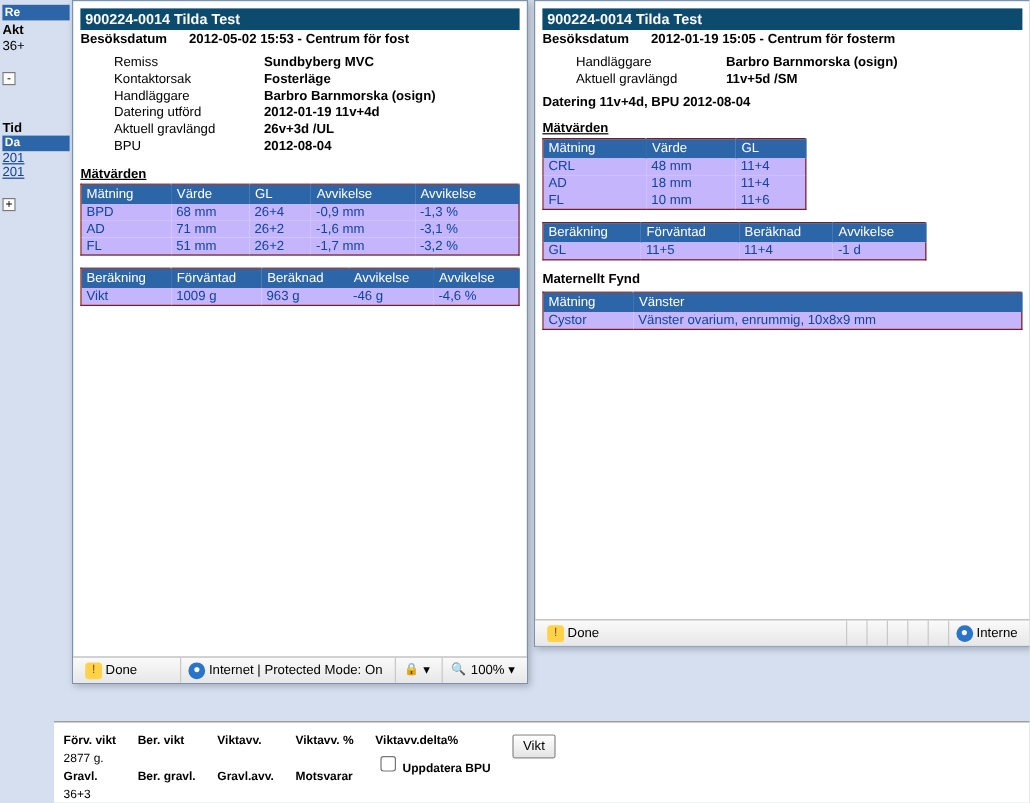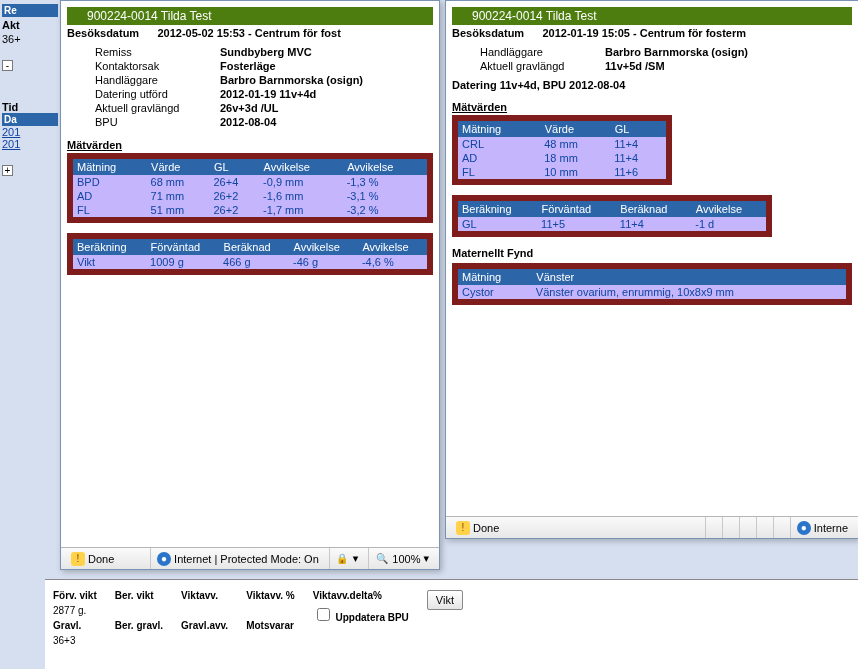--- a/index.html
+++ b/index.html
@@ -19,21 +19,21 @@
     top: 0; left: 0;
     width: 60px;
     font-size: 11px;
     padding: 4px 2px;
   }
   .bg-left .link { color: #1045a0; text-decoration: underline; }
   .bg-left .hdr { background: #2d66a8; color: #fff; padding: 1px 2px; font-weight: bold; font-size: 10px; }
   .bottom-form {
     position: absolute;
     left: 45px; right: 0; bottom: 0;
-    height: 90px;
+    height: 68px;
     background: #fff;
     border-top: 1px solid #888;
     padding: 8px 8px;
     font-size: 10px;
   }
   .bottom-form table { border-collapse: collapse; }
   .bottom-form td { padding: 2px 18px 2px 0; vertical-align: top; font-weight: bold; }
   .bottom-form .val { font-weight: normal; }
   .chk { font-weight: normal; }
   .btn {
@@ -55,24 +55,24 @@
   }
   .win-left { top: 0px; left: 60px; width: 380px; height: 570px; }
   .win-right { top: 0px; left: 445px; right: 0; height: 539px; border-right: none; }
 
   .content {
     flex: 1;
     padding: 6px 6px;
     overflow: hidden;
   }
   .titlebar {
-    background: #4d7c0f;
+    background: #0c4a6e;
     color: #fff;
-    font-weight: normal;
-    padding: 2px 20px;
+    font-weight: bold;
+    padding: 2px 4px;
     font-size: 12px;
   }
   .subhead {
     font-weight: bold;
     font-size: 11px;
     padding: 2px 0 6px 0;
   }
   .kv { display: table; margin-bottom: 6px; margin-left: 28px; }
   .kv .row { display: table-row; }
   .kv .row > div { display: table-cell; padding: 1px 0; }
@@ -80,21 +80,21 @@
   .kv .val { font-weight: bold; }
 
   .sect-label {
     font-weight: bold;
     text-decoration: underline;
     margin-top: 10px;
     margin-bottom: 2px;
   }
   .tbl {
     border-collapse: collapse;
-    border: 6px solid #7f1d1d;
+    border: 1px solid #7f1d1d;
     width: 100%;
     font-size: 11px;
     margin-bottom: 10px;
   }
   .tbl th {
     background: #2d66a8;
     color: #fff;
     text-align: left;
     font-weight: normal;
     padding: 2px 4px;
@@ -274,21 +274,21 @@
             <th>Förväntad</th>
             <th>Beräknad</th>
             <th>Avvikelse</th>
             <th>Avvikelse</th>
           </tr>
         </thead>
       <tbody id="left-calc-body">
           <tr class="odd">
             <td>Vikt</td>
             <td>1009 g</td>
-            <td>466 g</td>
+            <td>963 g</td>
             <td>-46 g</td>
             <td>-4,6 %</td>
           </tr>
         </tbody>
     </table>
   </div>
 
   <div class="statusbar">
     <div class="section">
       <span class="ico ico-warn">!</span>

